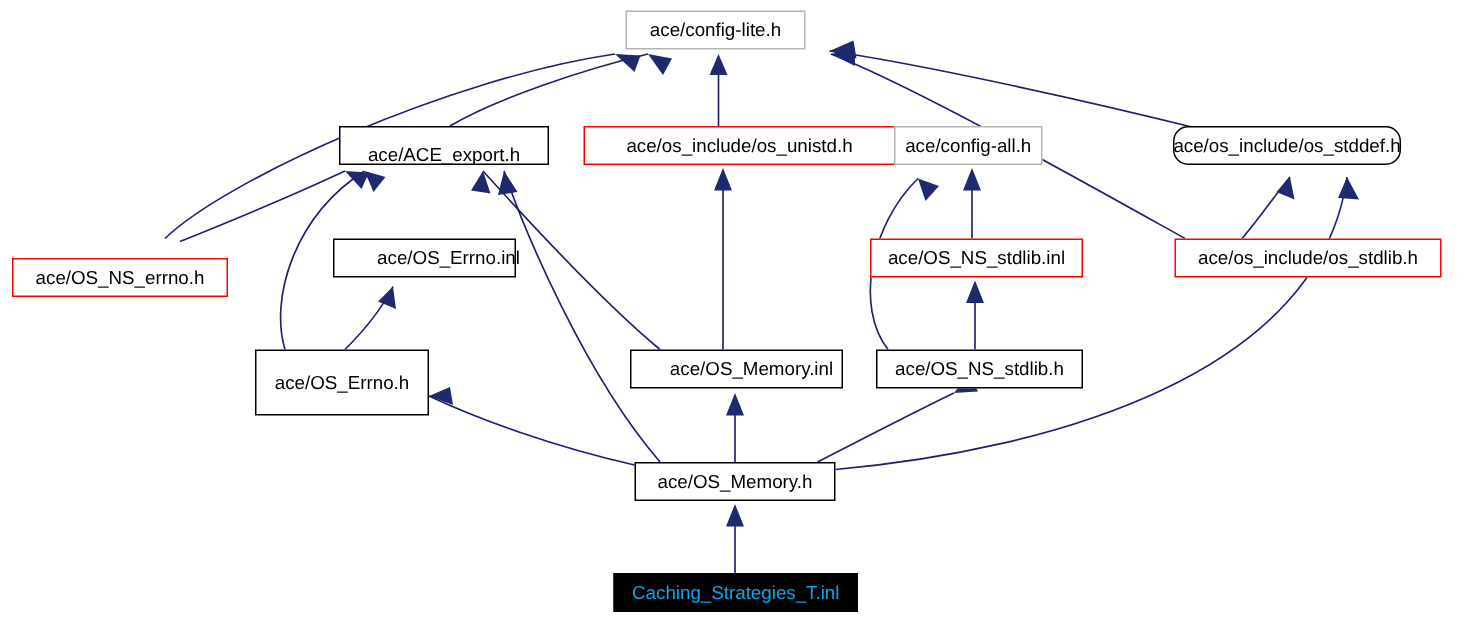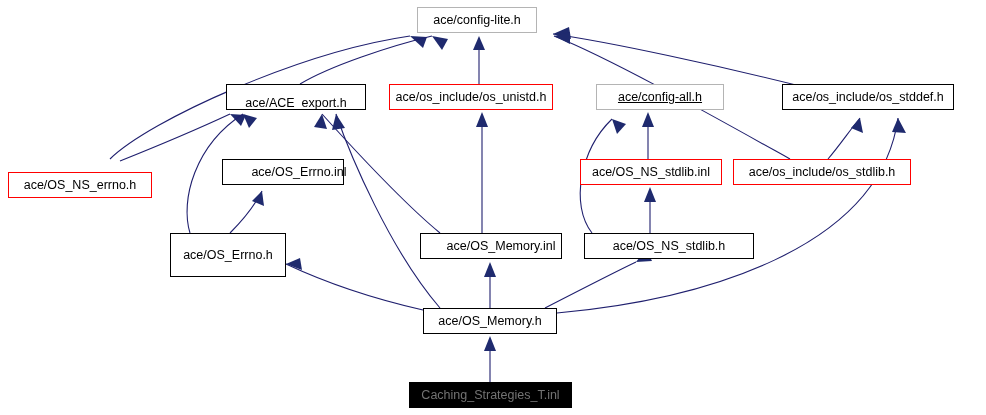--- a/index.html
+++ b/index.html
@@ -47,21 +47,21 @@
   }
   .node-box.red {
     border-color: #ff0000;
   }
   .node-box.gray {
     border-color: #b4b4b4;
   }
   .node-box.current {
     background: #000000;
     border-color: #000000;
-    color: #737373;
+    color: #0ea5e9;
   }
   .node-label {
     display: block;
     padding: 0 6px;
   }
 </style>
 </head>
 <body>
 
 <div id="graph-root">
@@ -151,48 +151,48 @@
       </g>
   </svg>
 
   <div id="nodes-layer">
       <div class="node-box gray" style="left: 417px; top: 7px; width: 120px; height: 26px;">
         <span class="node-label">ace/config-lite.h</span>
       </div>
       <div class="node-box" style="left: 226px; top: 84px; width: 140px; height: 26px; align-items: flex-end;">
         <span class="node-label">ace/ACE_export.h</span>
       </div>
-      <div class="node-box red" style="left: 389px; top: 84px; width: 164px; height: 26px;">
+      <div class="node-box red" style="left: 389px; top: 84px; width: 208px; height: 26px;">
         <span class="node-label">ace/os_include/os_unistd.h</span>
       </div>
-      <div class="node-box gray" style="left: 596px; top: 84px; width: 128px; height: 26px; text-decoration: underline;">
+      <div class="node-box gray" style="left: 596px; top: 84px; width: 99px; height: 26px;">
         <span class="node-label">ace/config-all.h</span>
       </div>
-      <div class="node-box" style="left: 782px; top: 84px; width: 172px; height: 26px;">
+      <div class="node-box" style="left: 782px; top: 84px; width: 152px; height: 26px; border-radius: 10px;">
         <span class="node-label">ace/os_include/os_stddef.h</span>
       </div>
       <div class="node-box red" style="left: 8px; top: 159px; width: 144px; height: 26px; margin-top: 13px;">
         <span class="node-label">ace/OS_NS_errno.h</span>
       </div>
       <div class="node-box" style="left: 222px; top: 159px; width: 122px; height: 26px; padding-left: 32px;">
         <span class="node-label">ace/OS_Errno.inl</span>
       </div>
       <div class="node-box red" style="left: 580px; top: 159px; width: 142px; height: 26px;">
         <span class="node-label">ace/OS_NS_stdlib.inl</span>
       </div>
-      <div class="node-box red" style="left: 733px; top: 159px; width: 178px; height: 26px;">
+      <div class="node-box red" style="left: 783px; top: 159px; width: 178px; height: 26px;">
         <span class="node-label">ace/os_include/os_stdlib.h</span>
       </div>
       <div class="node-box" style="left: 170px; top: 233px; width: 116px; height: 44px;">
         <span class="node-label">ace/OS_Errno.h</span>
       </div>
       <div class="node-box" style="left: 420px; top: 233px; width: 142px; height: 26px; padding-left: 20px;">
         <span class="node-label">ace/OS_Memory.inl</span>
       </div>
-      <div class="node-box" style="left: 584px; top: 233px; width: 170px; height: 26px; text-align: right;">
+      <div class="node-box" style="left: 584px; top: 233px; width: 138px; height: 26px; text-align: right;">
         <span class="node-label">ace/OS_NS_stdlib.h</span>
       </div>
       <div class="node-box" style="left: 423px; top: 308px; width: 134px; height: 26px;">
         <span class="node-label">ace/OS_Memory.h</span>
       </div>
       <div class="node-box current" style="left: 409px; top: 382px; width: 163px; height: 26px;">
         <span class="node-label">Caching_Strategies_T.inl</span>
       </div>
     </div>
 

